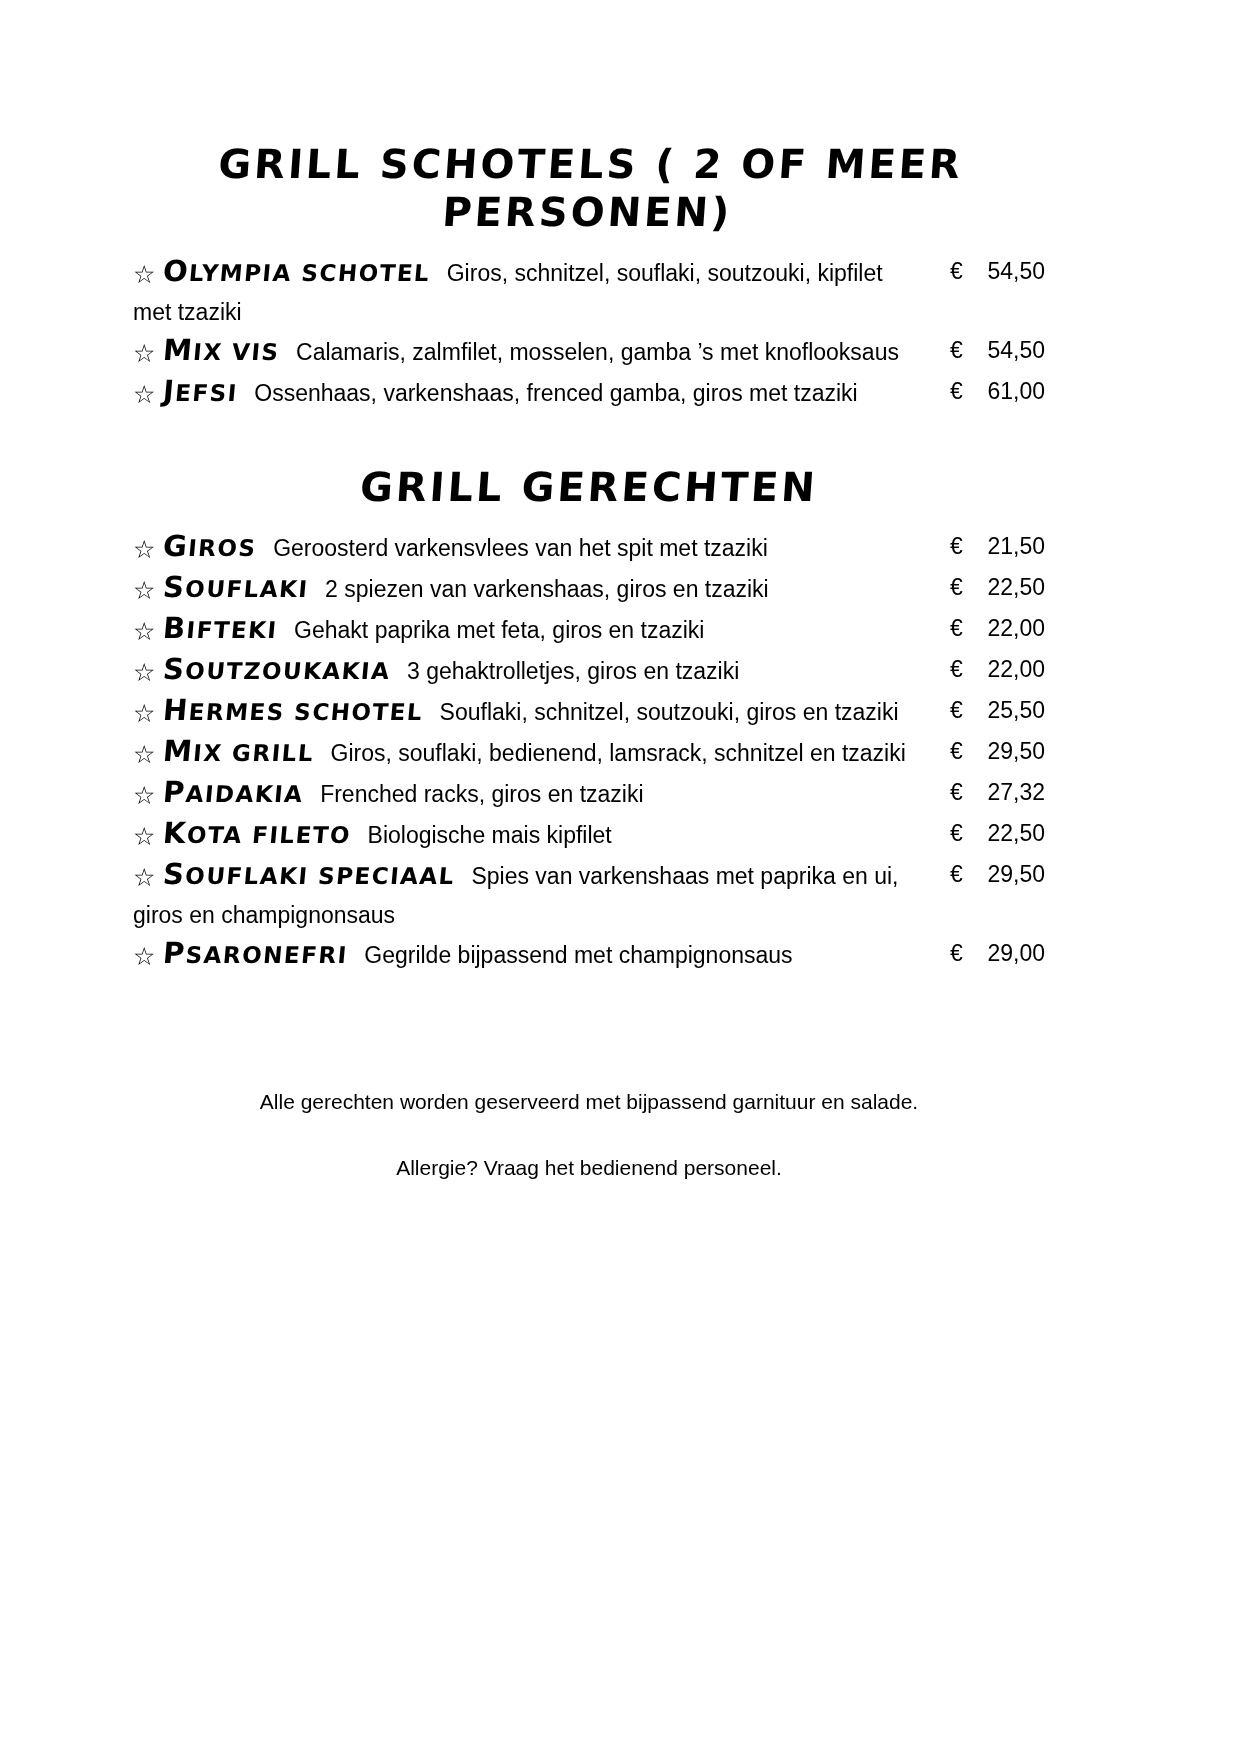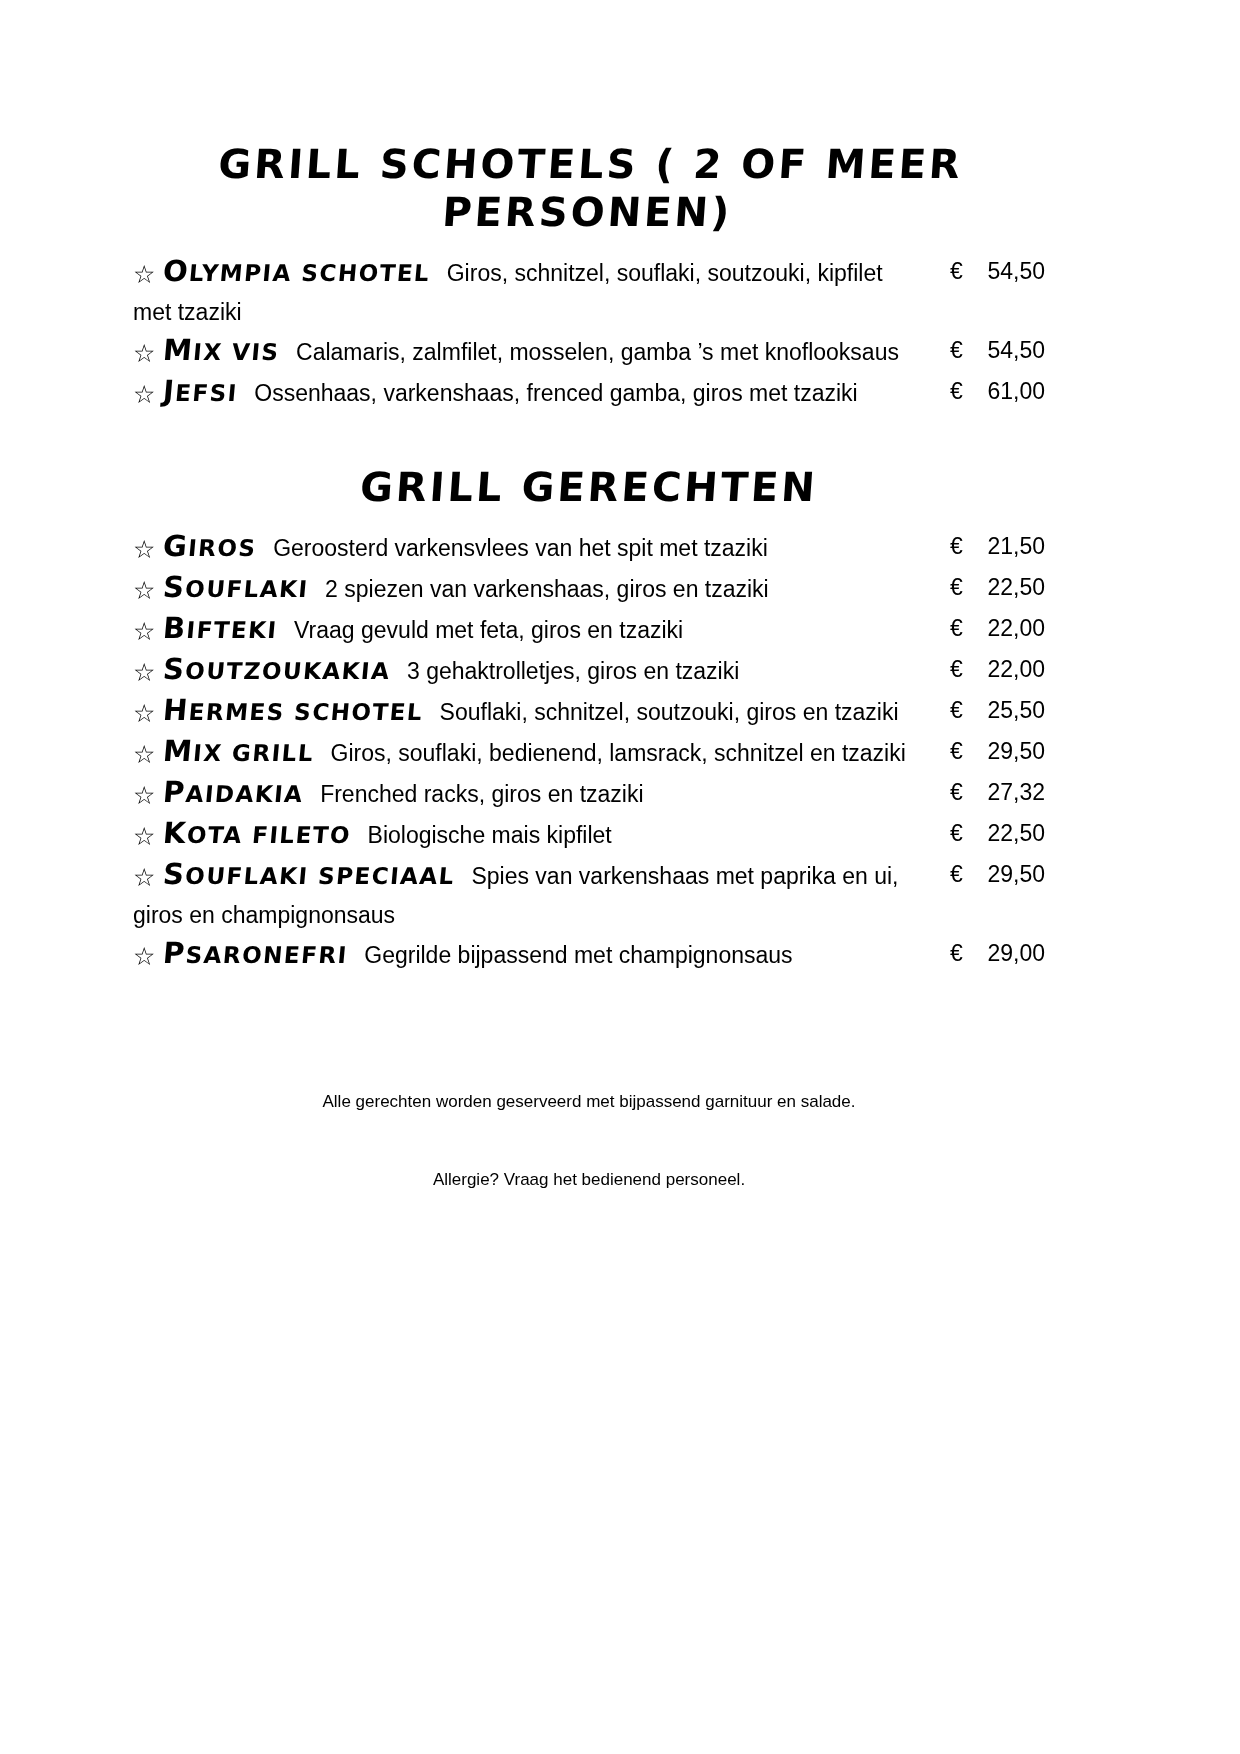--- a/index.html
+++ b/index.html
@@ -27,23 +27,23 @@
     font-size:23px; font-weight:600; letter-spacing:1.5px;
     margin-right:16px; transform:skewX(-5deg); white-space:nowrap;
   }
   .item-name::first-letter { font-size:29px; }
   .item-desc { font-size:23px; }
   .price {
     position:absolute; right:0; top:0; width:95px; height:38px;
     display:flex; justify-content:space-between; align-items:baseline;
     font-size:23px; line-height:38px;
   }
-  .footer { margin-top:112px; text-align:center; font-size:17px; }
+  .footer { margin-top:112px; text-align:center; font-size:21px; }
   .footer p { margin:0; line-height:30px; }
-  .footer p + p { margin-top:48px; }
+  .footer p + p { margin-top:36px; }
 </style>
 </head>
 <body>
 
 <div class="page">
   <div id="sections">
   <section class="menu-section">
     <h2 class="section-title">GRILL SCHOTELS ( 2 OF MEER PERSONEN)</h2>
     <div class="items">
   <div class="menu-item">
@@ -85,21 +85,21 @@
 
   <div class="menu-item">
     <span class="star">☆</span><span class="item-name">SOUFLAKI</span><span class="item-desc">2 spiezen van varkenshaas, giros en tzaziki</span>
     <span class="price">
       <span class="euro">€</span>
       <span class="amount">22,50</span>
     </span>
   </div>
 
   <div class="menu-item">
-    <span class="star">☆</span><span class="item-name">BIFTEKI</span><span class="item-desc">Vraag gevuld met feta, giros en tzaziki</span>
+    <span class="star">☆</span><span class="item-name">BIFTEKI</span><span class="item-desc">Gehakt paprika met feta, giros en tzaziki</span>
     <span class="price">
       <span class="euro">€</span>
       <span class="amount">22,00</span>
     </span>
   </div>
 
   <div class="menu-item">
     <span class="star">☆</span><span class="item-name">SOUTZOUKAKIA</span><span class="item-desc">3 gehaktrolletjes, giros en tzaziki</span>
     <span class="price">
       <span class="euro">€</span>

